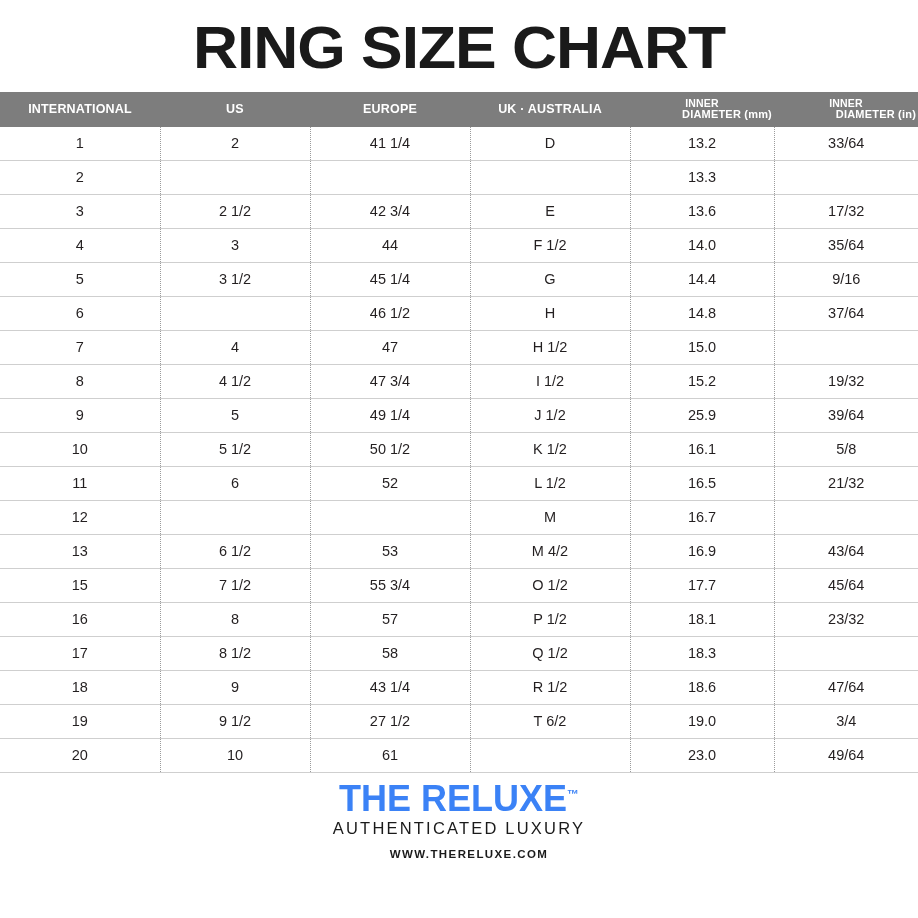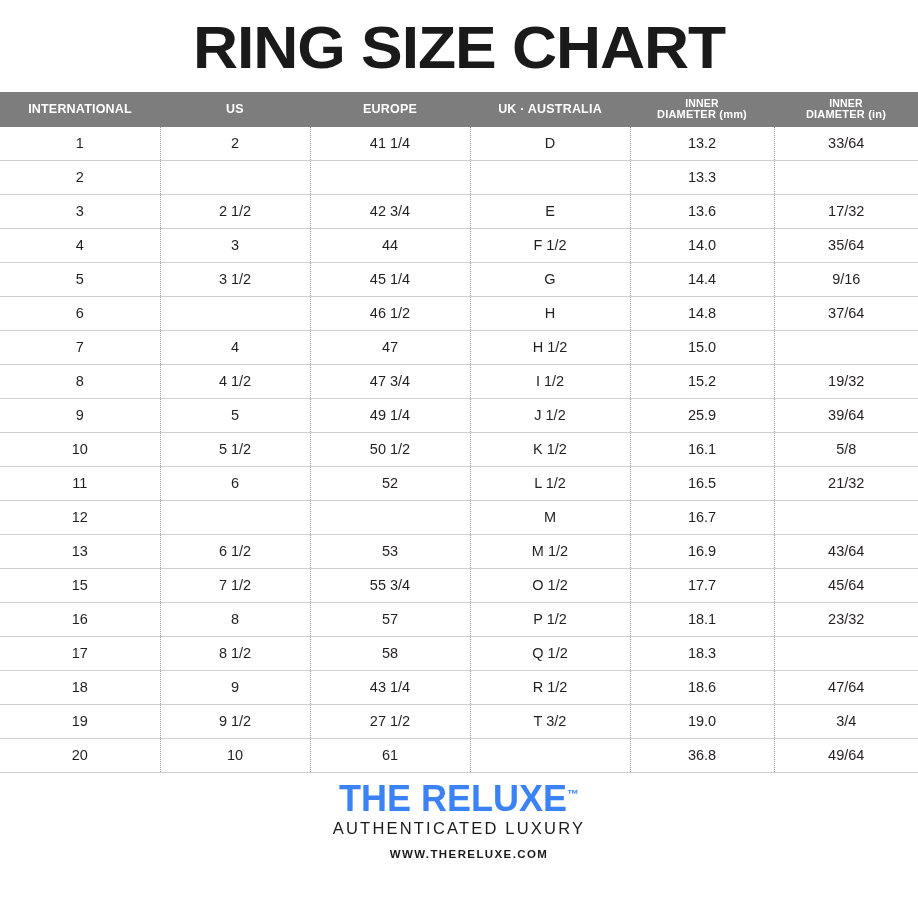--- a/index.html
+++ b/index.html
@@ -48,20 +48,21 @@
     text-align: center;
     vertical-align: middle;
     line-height: 1.05;
     border: none;
     margin-top: 43px;
   }
   table.chart thead th .sub {
     display: block;
     font-size: 11px;
     font-weight: bold;
+    text-align: right;
   }
   table.chart thead th.two-line {
     font-size: 10.5px;
   }
   table.chart tbody td {
     height: 33px;
     font-size: 14.5px;
     text-align: center;
     vertical-align: middle;
     color: #231f20;
@@ -238,21 +239,21 @@
           <td class=""></td>
           <td class=""></td>
           <td class="">M</td>
           <td class="">16.7</td>
           <td class=""></td>
         </tr>
         <tr>
           <td class="col-int">13</td>
           <td class="">6 1/2</td>
           <td class="">53</td>
-          <td class="">M 1/2</td>
+          <td class="">M 4/2</td>
           <td class="">16.9</td>
           <td class="">43/64</td>
         </tr>
         <tr>
           <td class="col-int">15</td>
           <td class="">7 1/2</td>
           <td class="">55 3/4</td>
           <td class="">O 1/2</td>
           <td class="">17.7</td>
           <td class="">45/64</td>
@@ -278,30 +279,30 @@
           <td class="">9</td>
           <td class="">43 1/4</td>
           <td class="">R 1/2</td>
           <td class="">18.6</td>
           <td class="">47/64</td>
         </tr>
         <tr>
           <td class="col-int">19</td>
           <td class="">9 1/2</td>
           <td class="">27 1/2</td>
-          <td class="">T 3/2</td>
+          <td class="">T 6/2</td>
           <td class="">19.0</td>
           <td class="">3/4</td>
         </tr>
         <tr>
           <td class="col-int">20</td>
           <td class="">10</td>
           <td class="">61</td>
           <td class=""></td>
-          <td class="">36.8</td>
+          <td class="">23.0</td>
           <td class="">49/64</td>
         </tr>
       </tbody>
   </table>
 
   <div class="footer">
     <div class="brand">
       <span>THE RELUXE</span><span class="tm">™</span>
     </div>
     <div class="tagline">AUTHENTICATED LUXURY</div>

